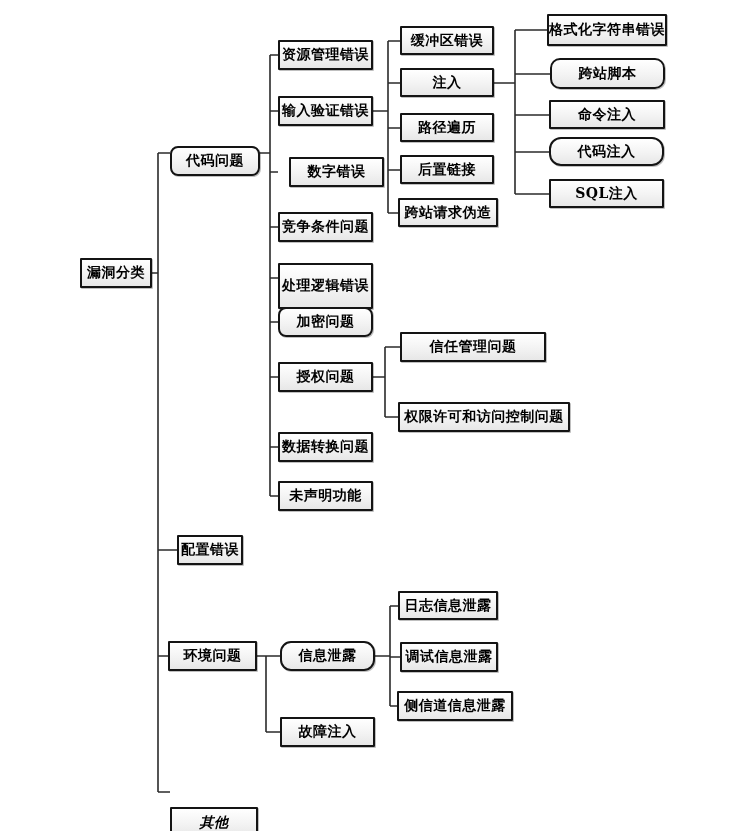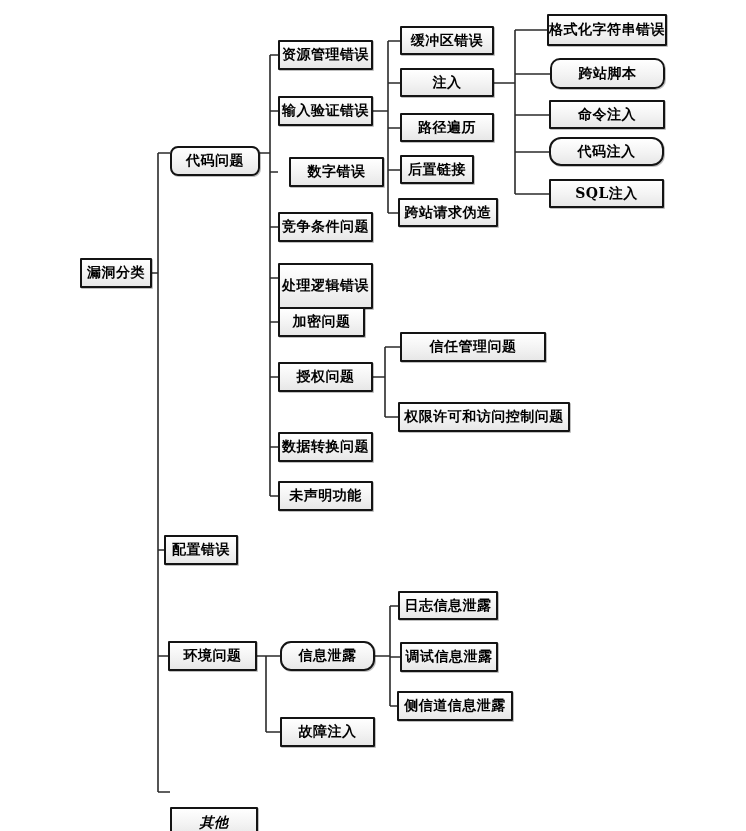--- a/index.html
+++ b/index.html
@@ -55,38 +55,38 @@
     <path d="M373 111 H388 M388 41 V213 M388 41 H400 M388 83 H400 M388 128 H400 M388 170 H400 M388 213 H398"></path>
     <path d="M494 83 H515 M515 30 V194 M515 30 H547 M515 74 H550 M515 115 H549 M515 152 H549 M515 194 H549"></path>
     <path d="M373 377 H385 M385 347 V417 M385 347 H400 M385 417 H398"></path>
     <path d="M257 656 H266 M266 656 V732 M266 656 H280 M266 732 H280"></path>
     <path d="M375 656 H390 M390 606 V706 M390 606 H398 M390 657 H400 M390 706 H397"></path>
   </svg>
 
   <div class="node" style="left:80px;  top:258px; width:72px;  height:30px;">漏洞分类</div>
 
   <div class="node" style="left:170px; top:146px; width:90px;  height:30px;border-radius:8px;">代码问题</div>
-  <div class="node" style="left:164px; top:535px; width:74px;  height:30px;">配置错误</div>
+  <div class="node" style="left:177px; top:535px; width:66px;  height:30px;">配置错误</div>
   <div class="node" style="left:168px; top:641px; width:89px;  height:30px;">环境问题</div>
   <div class="node" style="left:170px; top:807px; width:88px;  height:31px;font-style:italic;">其他</div>
 
   <div class="node" style="left:278px; top:40px;  width:95px;  height:30px;">资源管理错误</div>
   <div class="node" style="left:278px; top:96px;  width:95px;  height:30px;">输入验证错误</div>
   <div class="node" style="left:278px; top:157px; width:95px;  height:30px;margin-left:11px;">数字错误</div>
   <div class="node" style="left:278px; top:212px; width:95px;  height:30px;">竞争条件问题</div>
   <div class="node" style="left:278px; top:263px; width:95px;  height:46px;">处理逻辑错误</div>
-  <div class="node" style="left:278px; top:307px; width:87px;  height:30px;">加密问题</div>
+  <div class="node" style="left:278px; top:307px; width:95px;  height:30px;border-radius:8px;">加密问题</div>
   <div class="node" style="left:278px; top:362px; width:95px;  height:30px;">授权问题</div>
   <div class="node" style="left:278px; top:432px; width:95px;  height:30px;">数据转换问题</div>
   <div class="node" style="left:278px; top:481px; width:95px;  height:30px;">未声明功能</div>
 
   <div class="node" style="left:400px; top:26px;  width:94px;  height:29px;">缓冲区错误</div>
   <div class="node" style="left:400px; top:68px;  width:94px;  height:29px;">注入</div>
   <div class="node" style="left:400px; top:113px; width:94px;  height:29px;">路径遍历</div>
-  <div class="node" style="left:400px; top:155px; width:74px;  height:29px;">后置链接</div>
+  <div class="node" style="left:400px; top:155px; width:94px;  height:29px;">后置链接</div>
   <div class="node" style="left:398px; top:198px; width:100px; height:29px;">跨站请求伪造</div>
 
   <div class="node" style="left:547px; top:14px;  width:120px; height:32px;">格式化字符串错误</div>
   <div class="node" style="left:550px; top:58px;  width:115px; height:31px;border-radius:10px;">跨站脚本</div>
   <div class="node" style="left:549px; top:100px; width:116px; height:29px;">命令注入</div>
   <div class="node" style="left:549px; top:137px; width:115px; height:29px;border-radius:12px;">代码注入</div>
   <div class="node" style="left:549px; top:179px; width:115px; height:29px;">SQL注入</div>
 
   <div class="node" style="left:400px; top:332px; width:146px; height:30px;">信任管理问题</div>
   <div class="node" style="left:398px; top:402px; width:172px; height:30px;">权限许可和访问控制问题</div>

